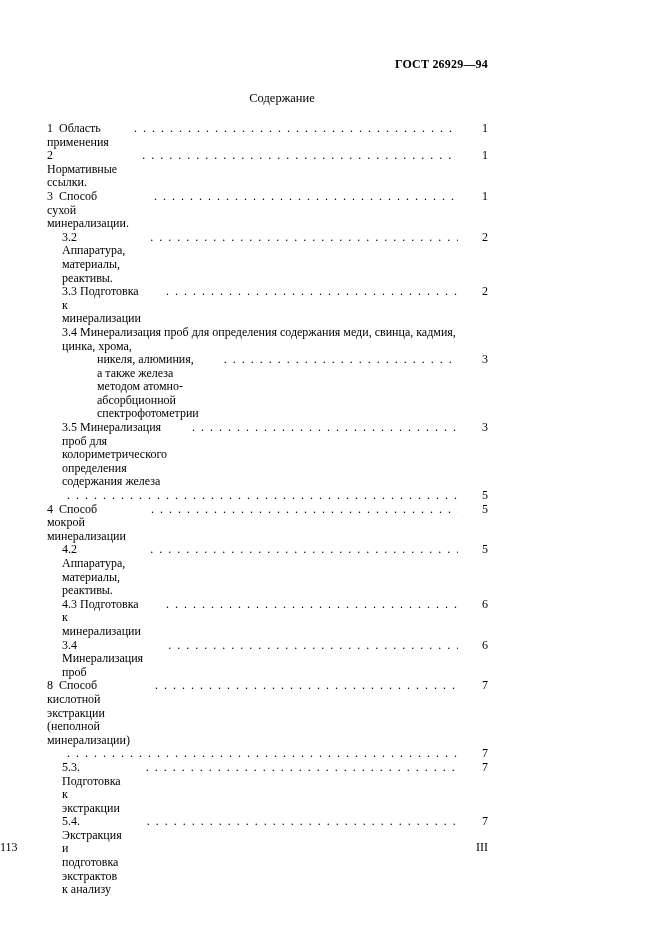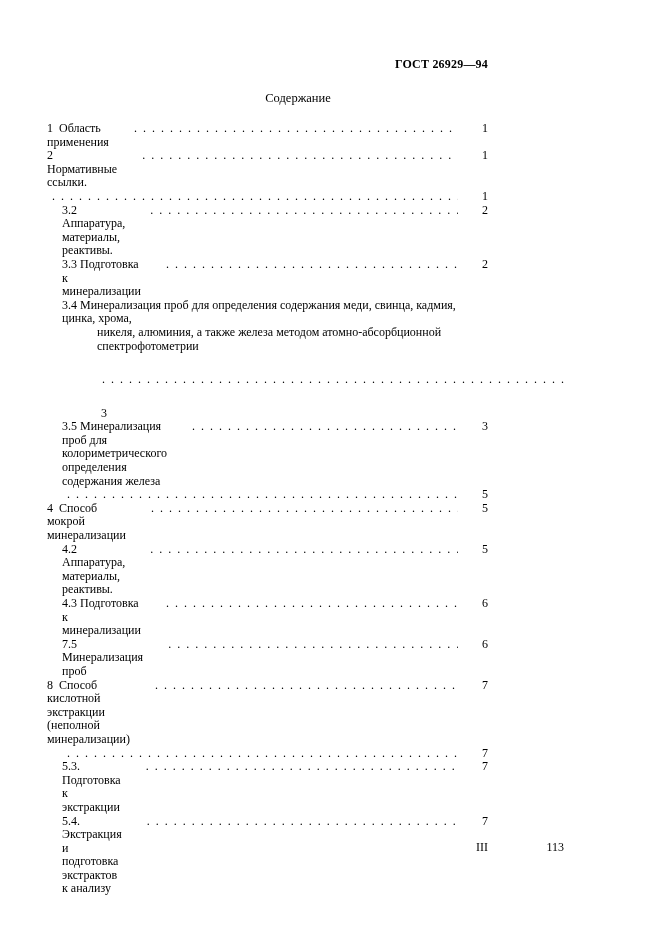--- a/index.html
+++ b/index.html
@@ -18,36 +18,36 @@
     position: absolute;
     top: 57px;
     right: 76px;
     font-weight: bold;
     font-size: 12px;
     letter-spacing: 0.2px;
   }
   .doc-title {
     position: absolute;
     top: 91px;
-    left: 16px;
+    left: 0;
     width: 100%;
     text-align: center;
     font-size: 12.5px;
     font-weight: normal;
   }
   .toc {
     position: absolute;
     top: 122px;
     left: 47px;
     right: 76px;
     line-height: 13.6px;
   }
   .toc-line { display: block; }
   .indent-1 .toc-line { padding-left: 15px; }
-  .toc-line.cont { padding-left: 50px; flex-direction: column; }
+  .toc-line.cont { padding-left: 50px; }
   .toc-line.leader-row { display: flex; align-items: baseline; gap: 20px; }
   .indent-1 .toc-line.leader-row { padding-left: 15px; }
   .toc-line.leader-row.cont { padding-left: 50px; }
   .toc-text { white-space: pre-wrap; }
   .leader {
     flex: 1 1 auto;
     overflow: hidden;
     white-space: nowrap;
     letter-spacing: 1.5px;
     padding: 0 4px 0 5px;
@@ -55,23 +55,22 @@
   .pagenum {
     flex: 0 0 auto;
     min-width: 10px;
     text-align: right;
   }
   .footer-center {
     position: absolute;
     top: 840px;
     left: 0;
     width: 100%;
-    text-align: right;
-    font-size: 12px;
-    padding-left: 15px;
+    text-align: left;
+    font-size: 12px;
   }
   .footer-right {
     position: absolute;
     top: 840px;
     right: 76px;
     font-size: 12px;
   }
 </style>
 </head>
 <body>
@@ -91,20 +90,21 @@
       </div>
       <div class="toc-entry indent-0">
         <div class="toc-line leader-row">
           <span class="toc-text">2  Нормативные ссылки.</span>
           <span class="leader">. . . . . . . . . . . . . . . . . . . . . . . . . . . . . . . . . . . . . . . . . . . . . . . . . . . . . . . . . . . . . . . . . . . . . . . . . . . . . . . . . . . . . . . . . . . . . . . . . . . . . . . . . . . . . . . . . . . . . . . . . . . . . . . . . . . . . . . . . . . . . . . . . . . . . . </span>
           <span class="pagenum">1</span>
         </div>
       </div>
       <div class="toc-entry indent-0">
         <div class="toc-line leader-row">
+          <span class="toc-text">3  Способ сухой минерализации.</span>
           <span class="leader">. . . . . . . . . . . . . . . . . . . . . . . . . . . . . . . . . . . . . . . . . . . . . . . . . . . . . . . . . . . . . . . . . . . . . . . . . . . . . . . . . . . . . . . . . . . . . . . . . . . . . . . . . . . . . . . . . . . . . . . . . . . . . . . . . . . . . . . . . . . . . . . . . . . . . . </span>
           <span class="pagenum">1</span>
         </div>
       </div>
       <div class="toc-entry indent-1">
         <div class="toc-line leader-row">
           <span class="toc-text">3.2 Аппаратура, материалы, реактивы.</span>
           <span class="leader">. . . . . . . . . . . . . . . . . . . . . . . . . . . . . . . . . . . . . . . . . . . . . . . . . . . . . . . . . . . . . . . . . . . . . . . . . . . . . . . . . . . . . . . . . . . . . . . . . . . . . . . . . . . . . . . . . . . . . . . . . . . . . . . . . . . . . . . . . . . . . . . . . . . . . . </span>
           <span class="pagenum">2</span>
         </div>
@@ -153,21 +153,21 @@
       </div>
       <div class="toc-entry indent-1">
         <div class="toc-line leader-row">
           <span class="toc-text">4.3 Подготовка к минерализации</span>
           <span class="leader">. . . . . . . . . . . . . . . . . . . . . . . . . . . . . . . . . . . . . . . . . . . . . . . . . . . . . . . . . . . . . . . . . . . . . . . . . . . . . . . . . . . . . . . . . . . . . . . . . . . . . . . . . . . . . . . . . . . . . . . . . . . . . . . . . . . . . . . . . . . . . . . . . . . . . . </span>
           <span class="pagenum">6</span>
         </div>
       </div>
       <div class="toc-entry indent-1">
         <div class="toc-line leader-row">
-          <span class="toc-text">7.5 Минерализация проб</span>
+          <span class="toc-text">3.4 Минерализация проб</span>
           <span class="leader">. . . . . . . . . . . . . . . . . . . . . . . . . . . . . . . . . . . . . . . . . . . . . . . . . . . . . . . . . . . . . . . . . . . . . . . . . . . . . . . . . . . . . . . . . . . . . . . . . . . . . . . . . . . . . . . . . . . . . . . . . . . . . . . . . . . . . . . . . . . . . . . . . . . . . . </span>
           <span class="pagenum">6</span>
         </div>
       </div>
       <div class="toc-entry indent-0">
         <div class="toc-line leader-row">
           <span class="toc-text">8  Способ кислотной экстракции (неполной минерализации)</span>
           <span class="leader">. . . . . . . . . . . . . . . . . . . . . . . . . . . . . . . . . . . . . . . . . . . . . . . . . . . . . . . . . . . . . . . . . . . . . . . . . . . . . . . . . . . . . . . . . . . . . . . . . . . . . . . . . . . . . . . . . . . . . . . . . . . . . . . . . . . . . . . . . . . . . . . . . . . . . . </span>
           <span class="pagenum">7</span>
         </div>

